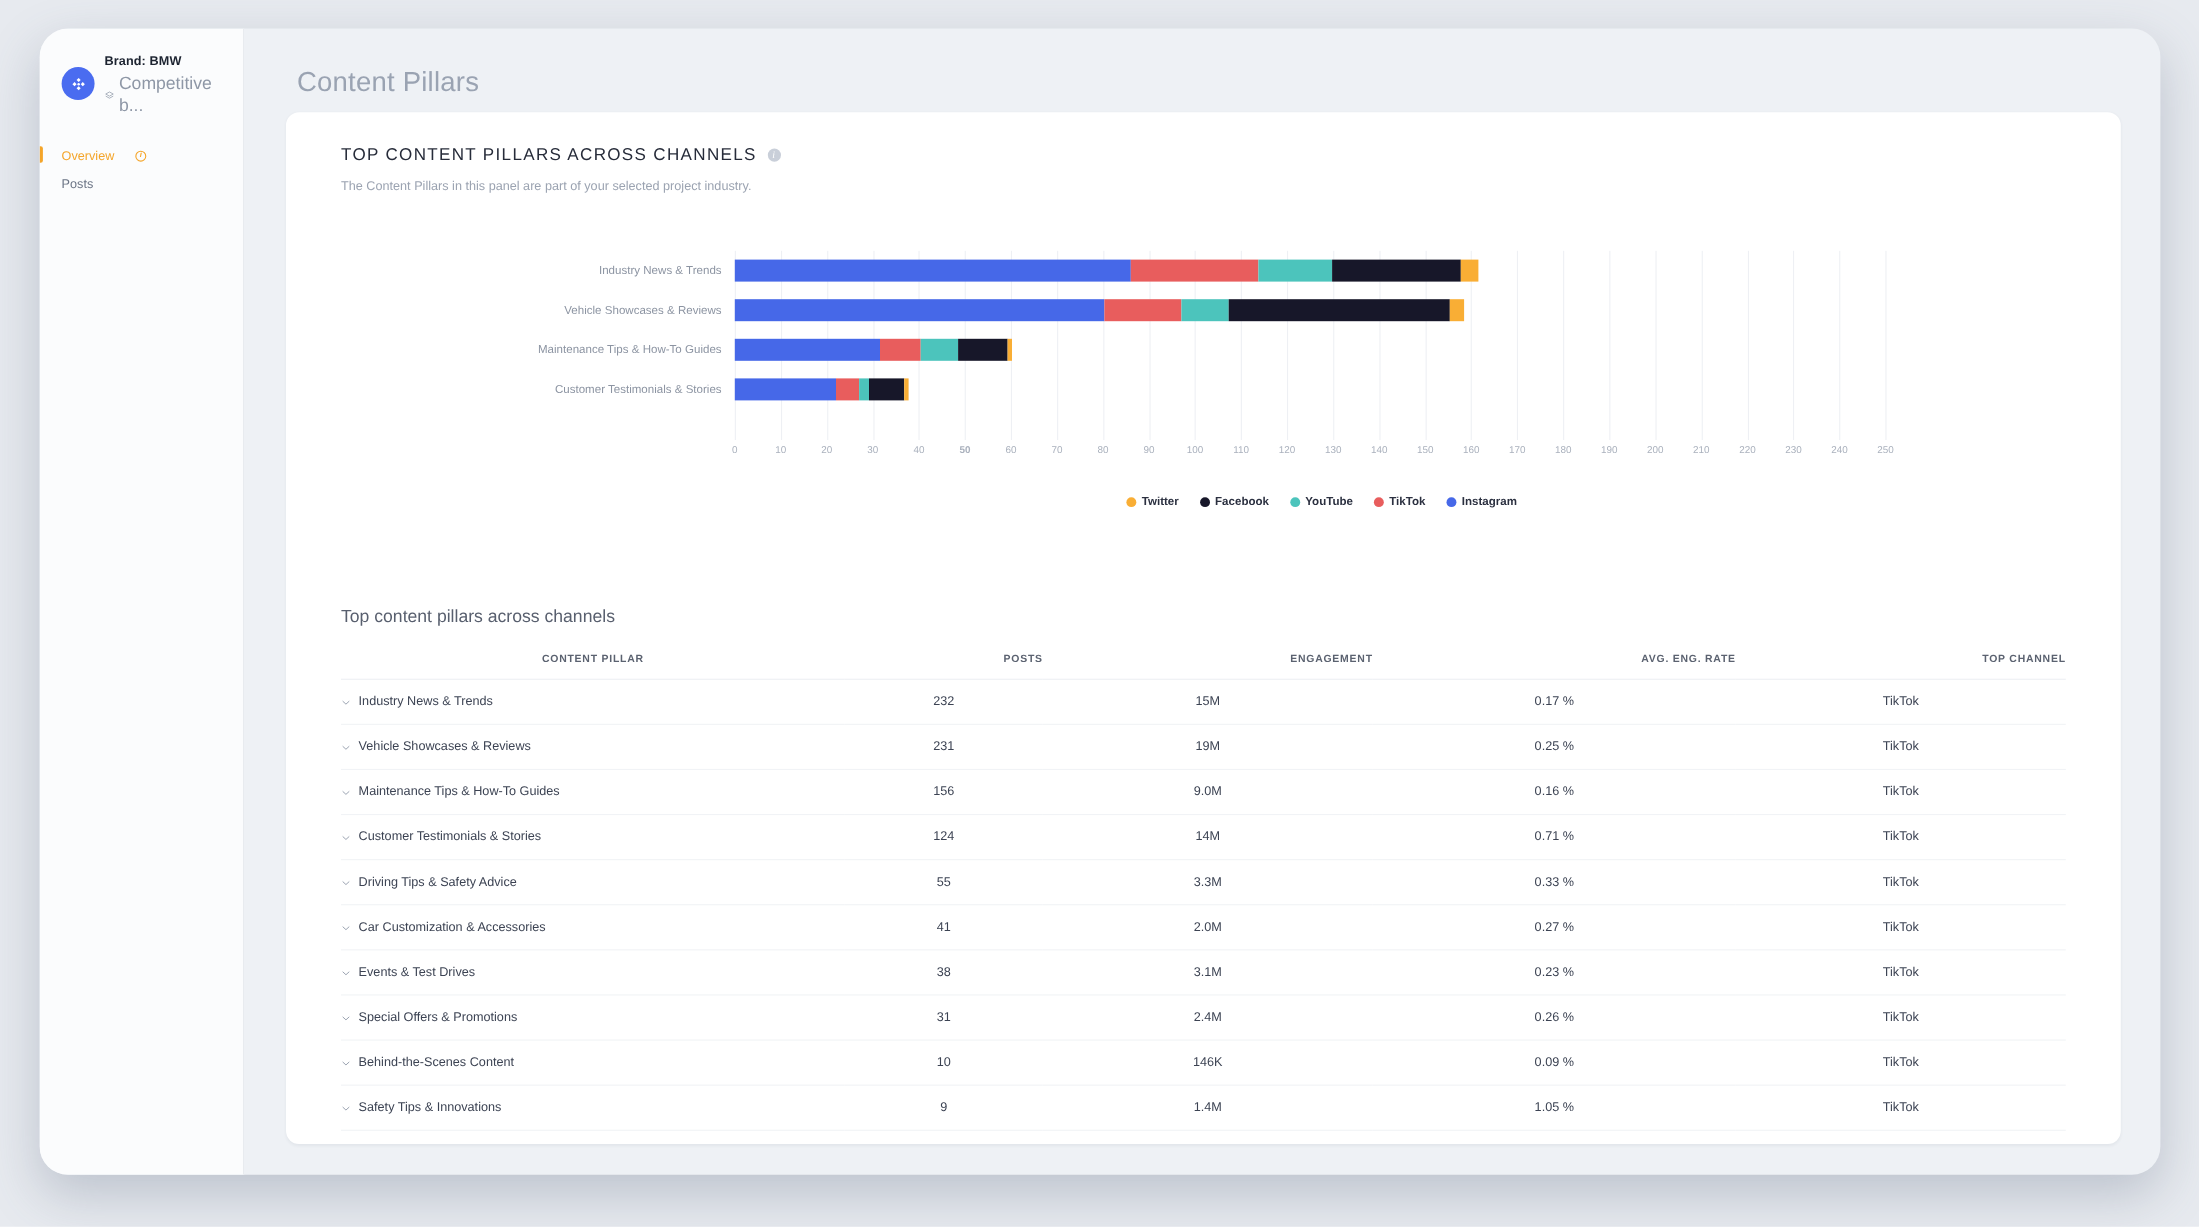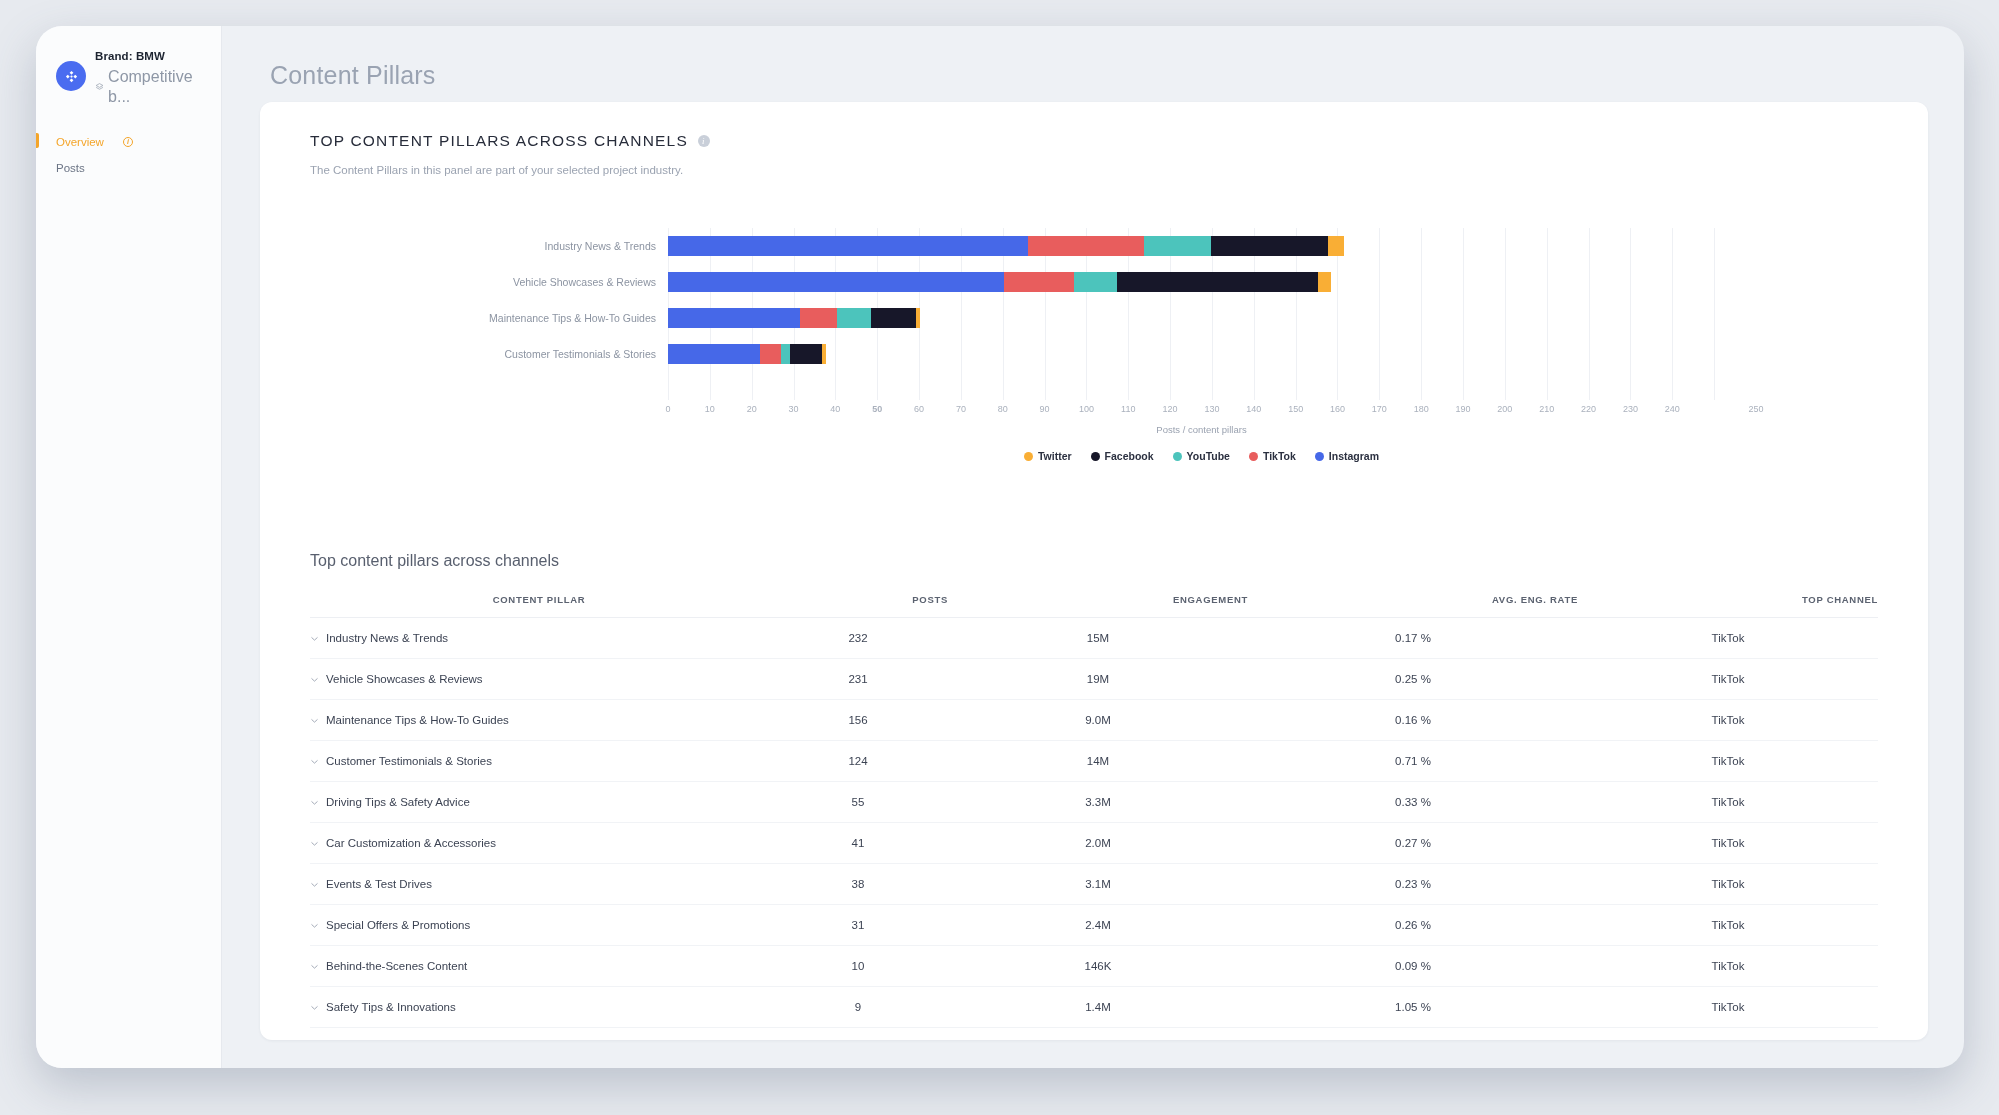--- a/index.html
+++ b/index.html
@@ -287,23 +287,22 @@
             <span class="tick" style="left: 58.8235%;">150</span>
             <span class="tick" style="left: 62.7451%;">160</span>
             <span class="tick" style="left: 66.6667%;">170</span>
             <span class="tick" style="left: 70.5882%;">180</span>
             <span class="tick" style="left: 74.5098%;">190</span>
             <span class="tick" style="left: 78.4314%;">200</span>
             <span class="tick" style="left: 82.3529%;">210</span>
             <span class="tick" style="left: 86.2745%;">220</span>
             <span class="tick" style="left: 90.1961%;">230</span>
             <span class="tick" style="left: 94.1176%;">240</span>
-            <span class="tick" style="left: 98.0392%; margin-left: 42px;">250</span>
+            <span class="tick" style="left: 98.0392%;">250</span>
           </div>
-        <div class="axis-title">Posts / content pillars</div>
         <div class="legend">
             <div class="lg">
               <span class="dot" style="background: rgb(249, 174, 53);"></span>
               <span>Twitter</span>
             </div>
             <div class="lg">
               <span class="dot" style="background: rgb(23, 23, 41);"></span>
               <span>Facebook</span>
             </div>
             <div class="lg">

